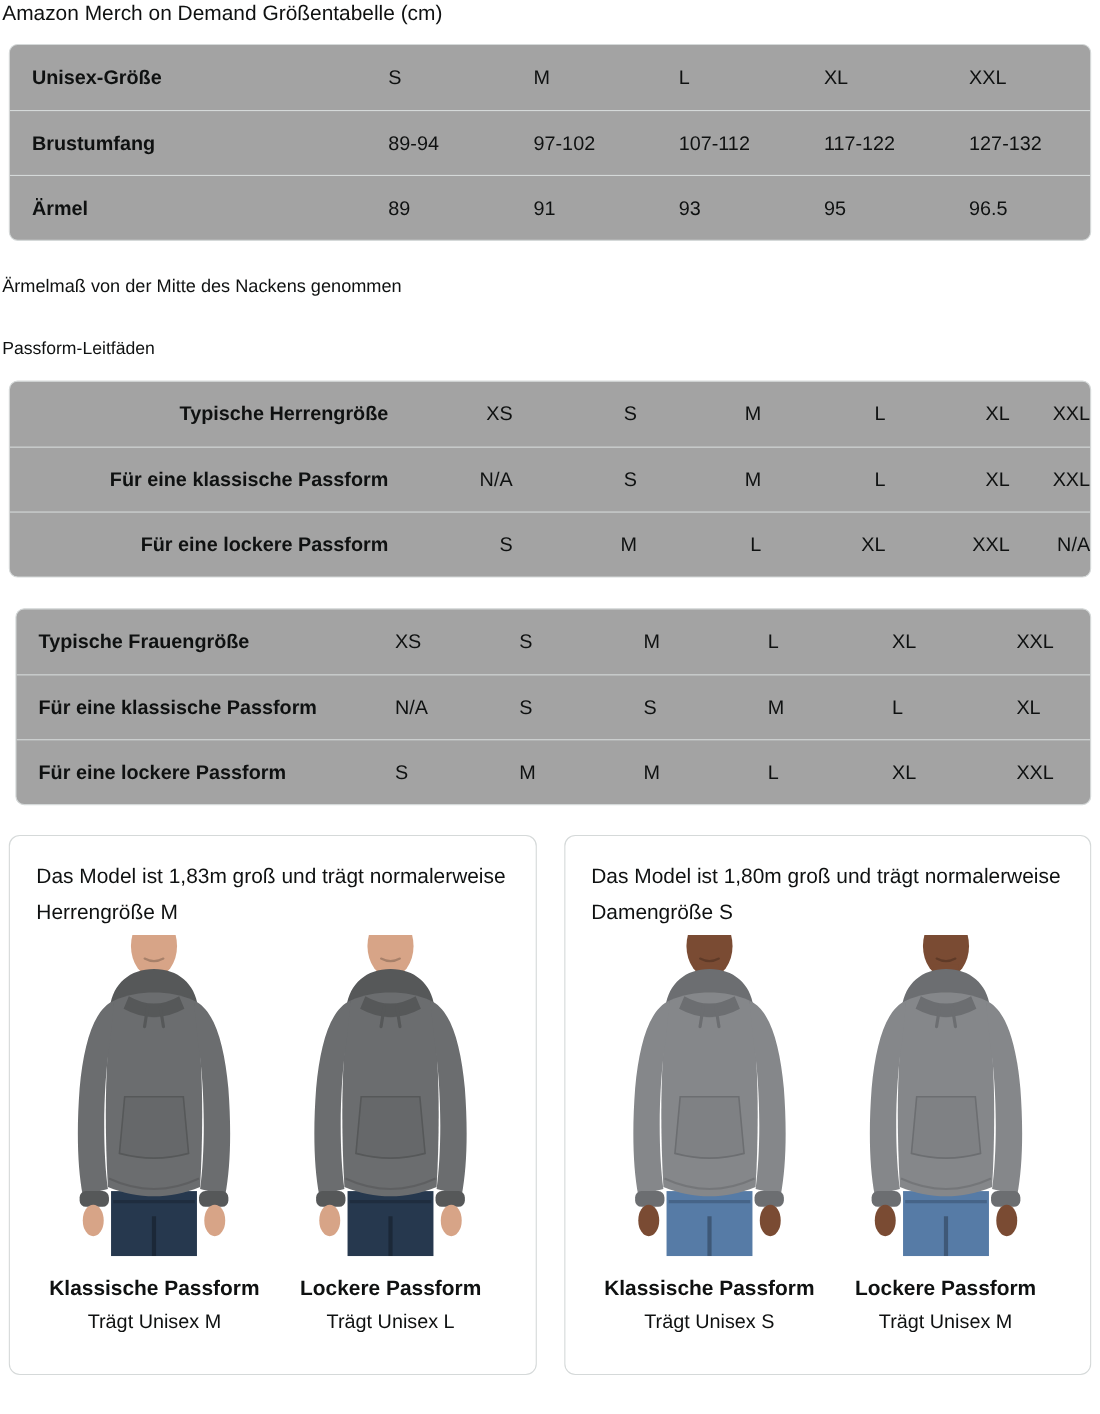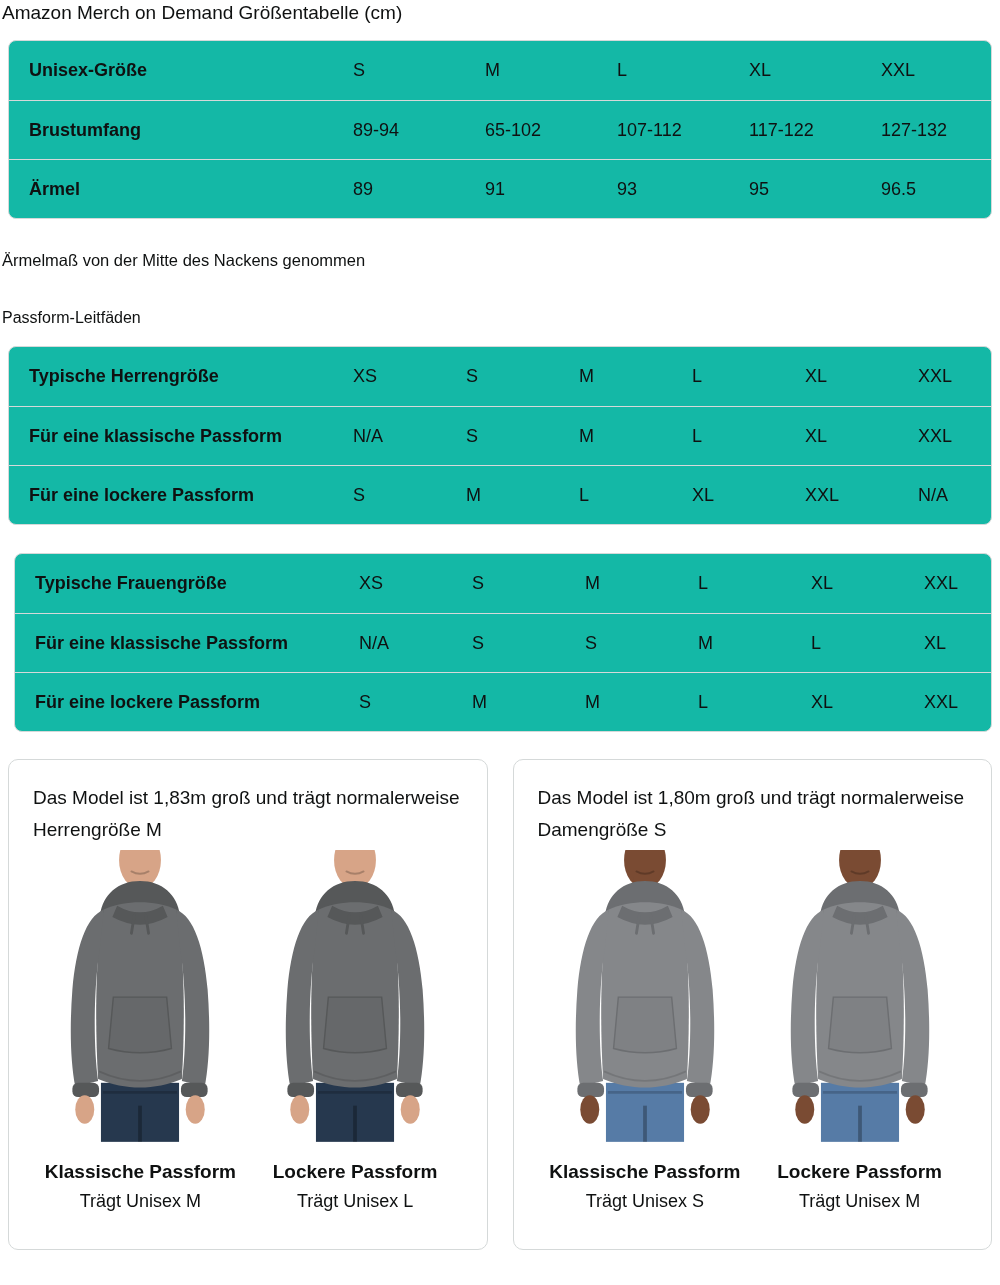--- a/index.html
+++ b/index.html
@@ -14,21 +14,21 @@
   .page-title {
     font-size: 19px;
     font-weight: 400;
     margin: 2px 0 0 2px;
     line-height: 22px;
   }
   .table-card {
     margin: 16px 8px 0 8px;
     border: 1px solid var(--border, #D5D9D9);
     border-radius: 8px;
-    background: #14b8a6;
+    background: #a3a3a3;
     overflow: hidden;
   }
   .trow {
     display: grid;
     align-items: center;
     height: 59px;
   }
   .trow + .trow { border-top: 1px solid var(--border, #D5D9D9); }
   .cols-5 { grid-template-columns: 344px repeat(4, 132px) 1fr; }
   .cols-6 { grid-template-columns: 344px repeat(5, 113px) 1fr; }
@@ -43,21 +43,21 @@
     margin: 32px 0 0 2px;
     font-size: 16.5px;
     line-height: 19px;
   }
   .fit-heading {
     margin: 37px 0 0 2px;
     font-size: 16px;
     font-weight: 400;
     line-height: 22px;
   }
-  .fit-table-1 { margin-top: 17px; }
+  .fit-table-1 { margin-top: 17px; text-align: right; }
   .fit-table-2 { margin-top: 28px; margin-left: 14px; }
 
   .cards-row {
     margin: 27px 8px 0 8px;
     display: flex;
     gap: 25px;
   }
   .model-card {
     width: 479.5px;
     height: 491px;
@@ -159,21 +159,21 @@
     <div class="tlabel">Unisex-Größe</div>
     <div class="tcell">S</div>
     <div class="tcell">M</div>
     <div class="tcell">L</div>
     <div class="tcell">XL</div>
     <div class="tcell">XXL</div>
   </div>
   <div class="trow cols-5">
     <div class="tlabel">Brustumfang</div>
     <div class="tcell">89-94</div>
-    <div class="tcell">65-102</div>
+    <div class="tcell">97-102</div>
     <div class="tcell">107-112</div>
     <div class="tcell">117-122</div>
     <div class="tcell">127-132</div>
   </div>
   <div class="trow cols-5">
     <div class="tlabel">Ärmel</div>
     <div class="tcell">89</div>
     <div class="tcell">91</div>
     <div class="tcell">93</div>
     <div class="tcell">95</div>

